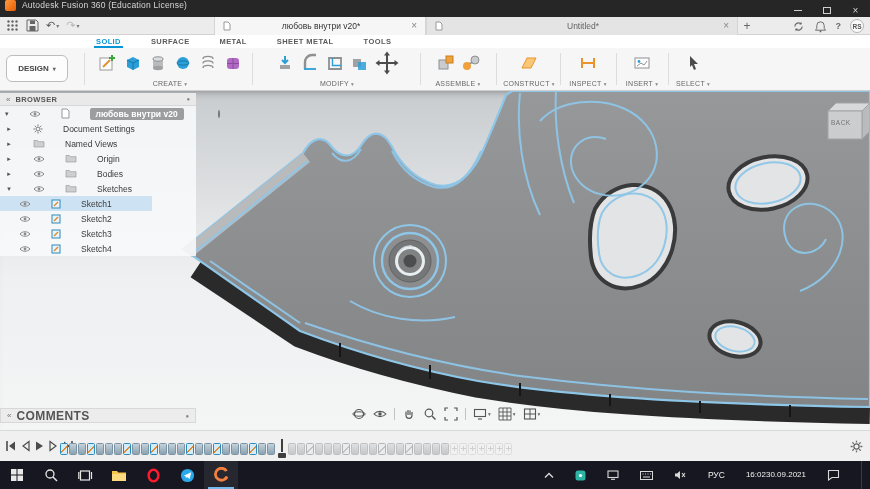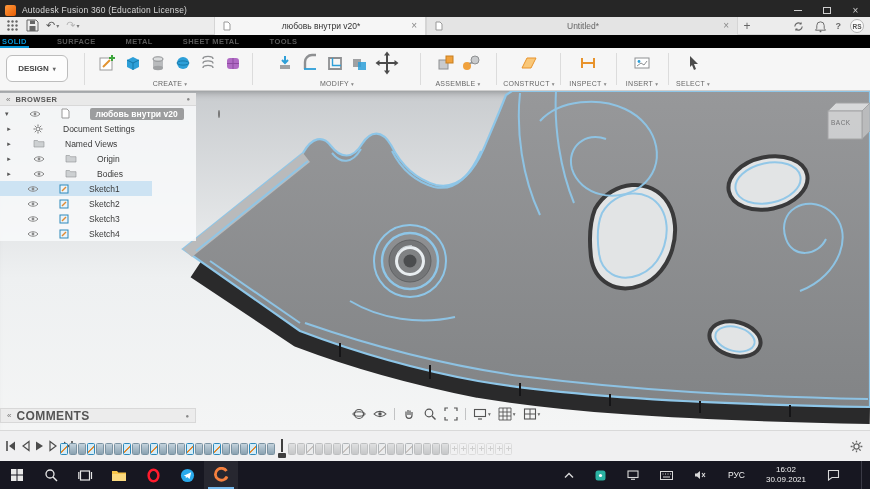--- a/index.html
+++ b/index.html
@@ -1,21 +1,21 @@
 <!DOCTYPE html>
 <html><head>
 <meta charset="utf-8">
 <style>
 *{margin:0;padding:0;box-sizing:border-box}
 html,body{width:870px;height:489px;overflow:hidden}
 body{font-family:"Liberation Sans",sans-serif;font-size:9px;color:#333;background:#e8e9ea}
 #app{position:relative;width:870px;height:489px;overflow:hidden}
 
 
-.titlebar{position:absolute;top:0;left:0;right:0;height:20px;background:#262626;display:flex;align-items:center;color:#d6d6d6}
+.titlebar{position:absolute;top:0;left:0;right:0;height:20px;background:#262626;display:flex;color:#d6d6d6}
 .titlebar .logo{width:11px;height:11px;border-radius:2px;margin:0 6px 0 5px;background:linear-gradient(135deg,#ff9a3d,#e85d04)}
 .titlebar .ttext{font-size:8.5px;letter-spacing:.2px}
 .wctrls{margin-left:auto;display:flex;height:100%}
 .wbtn{width:29px;height:100%;display:flex;align-items:center;justify-content:center;color:#cfcfcf;font-size:10px}
 .wbtn .bar{width:8px;height:1px;background:#cfcfcf}
 .wbtn .box{width:8px;height:7px;border:1px solid #cfcfcf}
 
 
 .docbar{position:absolute;top:17px;left:0;right:0;height:18px;background:#ececec;border-bottom:1px solid #d2d2d2;display:flex;align-items:center}
 .qat{display:flex;align-items:center;gap:7px;padding-left:6px}
@@ -29,21 +29,21 @@
 .dtab .dlabel{font-size:8.5px;white-space:nowrap;flex:1;text-align:center}
 .dtab .tclose{color:#888;font-size:10px;line-height:1}
 .dtab1{width:212px}
 .dtab2{width:312px}
 .newtab{width:18px;height:18px;display:flex;align-items:center;justify-content:center;color:#666;font-size:12px}
 .rightbtns{position:absolute;right:6px;top:0;height:18px;display:flex;align-items:center;gap:9px}
 .avatar{width:14px;height:14px;border-radius:50%;background:#fbfbfb;border:1px solid #b5b5b5;display:flex;align-items:center;justify-content:center;font-size:6.5px;font-weight:bold;color:#555}
 .helpq{font-size:9px;color:#666;font-weight:bold}
 
 
-.rtabs{position:absolute;top:35px;left:0;right:0;height:13px;background:#000000;display:flex;align-items:flex-end;gap:26px;}
+.rtabs{position:absolute;top:35px;left:0;right:0;height:13px;background:#ffffff;display:flex;align-items:flex-end;gap:26px;padding-left:94px}
 .rtab{font-size:7.5px;font-weight:bold;letter-spacing:.4px;color:#5a5a5a;padding:0 2px 2px 2px}
 .rtab.active{color:#0696d7;border-bottom:2px solid #0696d7;padding-bottom:0}
 
 
 .toolbar{position:absolute;top:48px;left:0;right:0;height:43px;background:#f6f6f6;border-bottom:1px solid #cfcfcf}
 .design-btn{position:absolute;left:6px;top:7px;width:62px;height:27px;background:#fdfdfd;border:1px solid #bdbdbd;border-radius:6px;display:flex;align-items:center;justify-content:center;gap:4px;font-size:8px;font-weight:bold;color:#444}
 .design-btn .caret{font-size:6px;color:#666}
 .tgroup{position:absolute;top:2px;height:38px;display:flex;flex-direction:column;align-items:center;justify-content:space-between;padding-bottom:1px}
 .ticons{display:flex;align-items:center;gap:5px;height:26px}
 .tlabel{display:flex;align-items:center;gap:2px;font-size:7px;color:#666;letter-spacing:.3px}
@@ -58,21 +58,21 @@
 .vc-label{position:absolute;left:13px;top:22px;font-size:6.5px;letter-spacing:.5px;color:#707173}
 
 
 .browser{position:absolute;left:0;top:2px;width:196px;background:rgba(248,249,250,.88)}
 .phead{height:13px;background:#e9e9e9;border-bottom:1px solid #d8d8d8;display:flex;align-items:center;gap:5px;padding:0 6px;color:#555}
 .phead .chev{font-size:8px;color:#777}
 .phead .ptitle{font-size:7.5px;font-weight:bold;letter-spacing:.4px;flex:1}
 .phead .pdot{font-size:6px;color:#888}
 .brow{display:flex;align-items:center;gap:20px;height:15px;padding-left:5px;font-size:8.5px;color:#3a3a3a;white-space:nowrap}
 .brow .exp{width:8px;font-size:7px;color:#555;text-align:center}
-.brow.sk{padding-left:27px}
+.brow.sk{padding-left:19px}
 .brow.selected{background:#cde3f3;width:152px}
 .rootpill{background:#9c9d9e;color:#fff;font-weight:bold;padding:1px 6px;border-radius:2px;font-size:8.5px}
 .radio{width:8px;height:8px;border:1px solid #777;border-radius:50%;position:relative;margin-left:14px}
 .radio::after{content:"";position:absolute;inset:2px;border-radius:50%;background:#777}
 .i10{flex:0 0 auto}
 
 
 .comments{position:absolute;left:0;bottom:7px;width:196px;height:15px;background:#ececec;border:1px solid #d8d8d8;display:flex;align-items:center;gap:5px;padding:0 6px;color:#555}
 .navbar{position:absolute;left:352px;bottom:7px;height:18px;display:flex;align-items:center;gap:7px}
 .navbtn{display:flex;align-items:center;gap:1px}
@@ -94,21 +94,21 @@
 .ph-knob{width:8px;height:5px;background:#3f3f3f;border-radius:1px;margin-top:1px}
 .tl-gear{position:absolute;right:7px;top:9px}
 
 
 .taskbar{position:absolute;top:461px;left:0;right:0;height:28px;background:#171721;display:flex;align-items:center;color:#e8e8e8}
 .tslot{width:34px;height:28px;display:flex;align-items:center;justify-content:center;position:relative}
 .tslot.active{background:rgba(255,255,255,.07)}
 .tslot.active::after{content:"";position:absolute;left:4px;right:4px;bottom:0;height:2px;background:#76b9ed}
 .tray{margin-left:auto;display:flex;align-items:center;gap:21px;padding-right:5px;height:100%}
 .lang{font-size:8.5px;color:#f0f0f0}
-.clock{display:flex;flex-direction:column;align-items:center;justify-content:center;font-size:8px;line-height:1.25;color:#f0f0f0}
+.clock{display:flex;flex-direction:row;align-items:center;justify-content:center;font-size:8px;line-height:1.25;color:#f0f0f0}
 .showdesk{width:4px;height:100%;border-left:1px solid #3a3a46}
 </style>
 </head>
 <body>
 
 <div id="app">
 
   <div class="titlebar">
     <div class="logo"></div>
     <span class="ttext">Autodesk Fusion 360 (Education License)</span>
@@ -448,20 +448,31 @@
         <span class="exp">▸</span>
         <svg class="i10" width="12" height="8" viewBox="0 0 12 8">
             <path d="M1 4 C3.5 1 8.5 1 11 4 C8.5 7 3.5 7 1 4 Z" fill="none" stroke="#8a8a8a"></path>
             <circle cx="6" cy="4" r="1.4" fill="#8a8a8a"></circle>
           </svg>
         <svg class="i10" width="12" height="9" viewBox="0 0 12 9">
             <path d="M1 1.5 h3.5 l1 1.2 H11 V8 H1 Z" fill="#cdd0d2" stroke="#8f9294" stroke-width=".6"></path>
           </svg>
         <span>Bodies</span>
       </div>
+      <div class="brow">
+        <span class="exp">▾</span>
+        <svg class="i10" width="12" height="8" viewBox="0 0 12 8">
+            <path d="M1 4 C3.5 1 8.5 1 11 4 C8.5 7 3.5 7 1 4 Z" fill="none" stroke="#8a8a8a"></path>
+            <circle cx="6" cy="4" r="1.4" fill="#8a8a8a"></circle>
+          </svg>
+        <svg class="i10" width="12" height="9" viewBox="0 0 12 9">
+            <path d="M1 1.5 h3.5 l1 1.2 H11 V8 H1 Z" fill="#cdd0d2" stroke="#8f9294" stroke-width=".6"></path>
+          </svg>
+        <span>Sketches</span>
+      </div>
       <div class="brow sk selected">
         <svg class="i10" width="12" height="8" viewBox="0 0 12 8">
             <path d="M1 4 C3.5 1 8.5 1 11 4 C8.5 7 3.5 7 1 4 Z" fill="none" stroke="#8a8a8a"></path>
             <circle cx="6" cy="4" r="1.4" fill="#8a8a8a"></circle>
           </svg>
         <svg class="i10" width="10" height="10" viewBox="0 0 10 10">
             <rect x="1" y="1" width="8" height="8" fill="#eaf4fb" stroke="#2f89ba"></rect>
             <path d="M3 7 L7 3" stroke="#e08a33" stroke-width="1.4"></path>
           </svg>
         <span>Sketch1</span>

